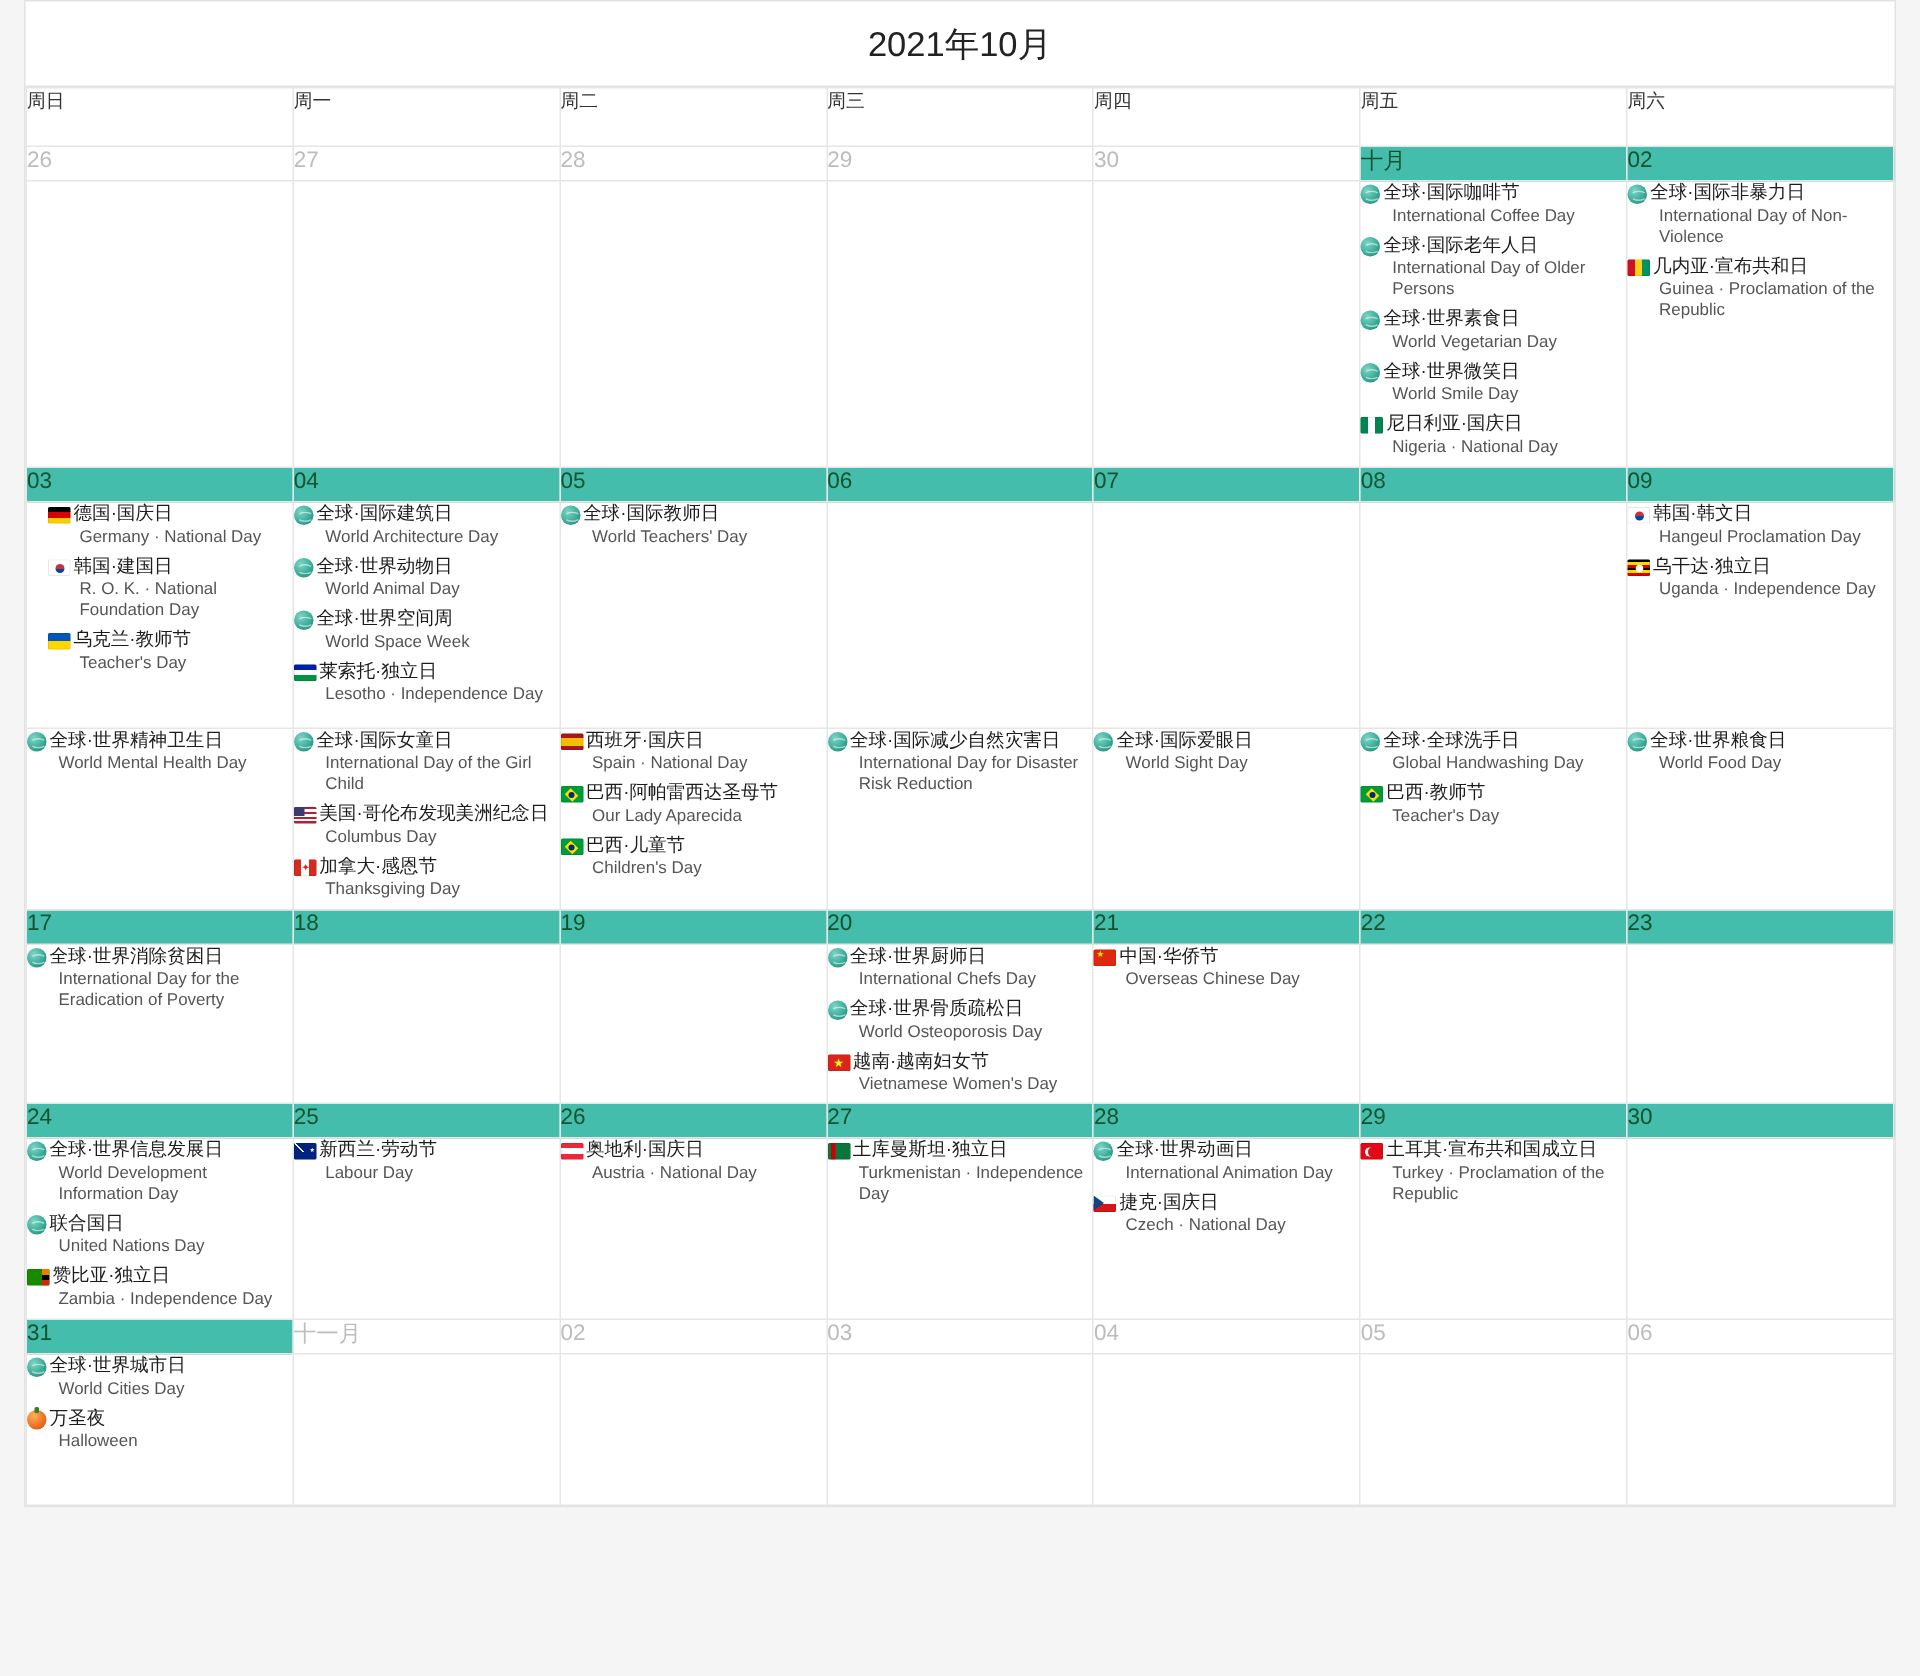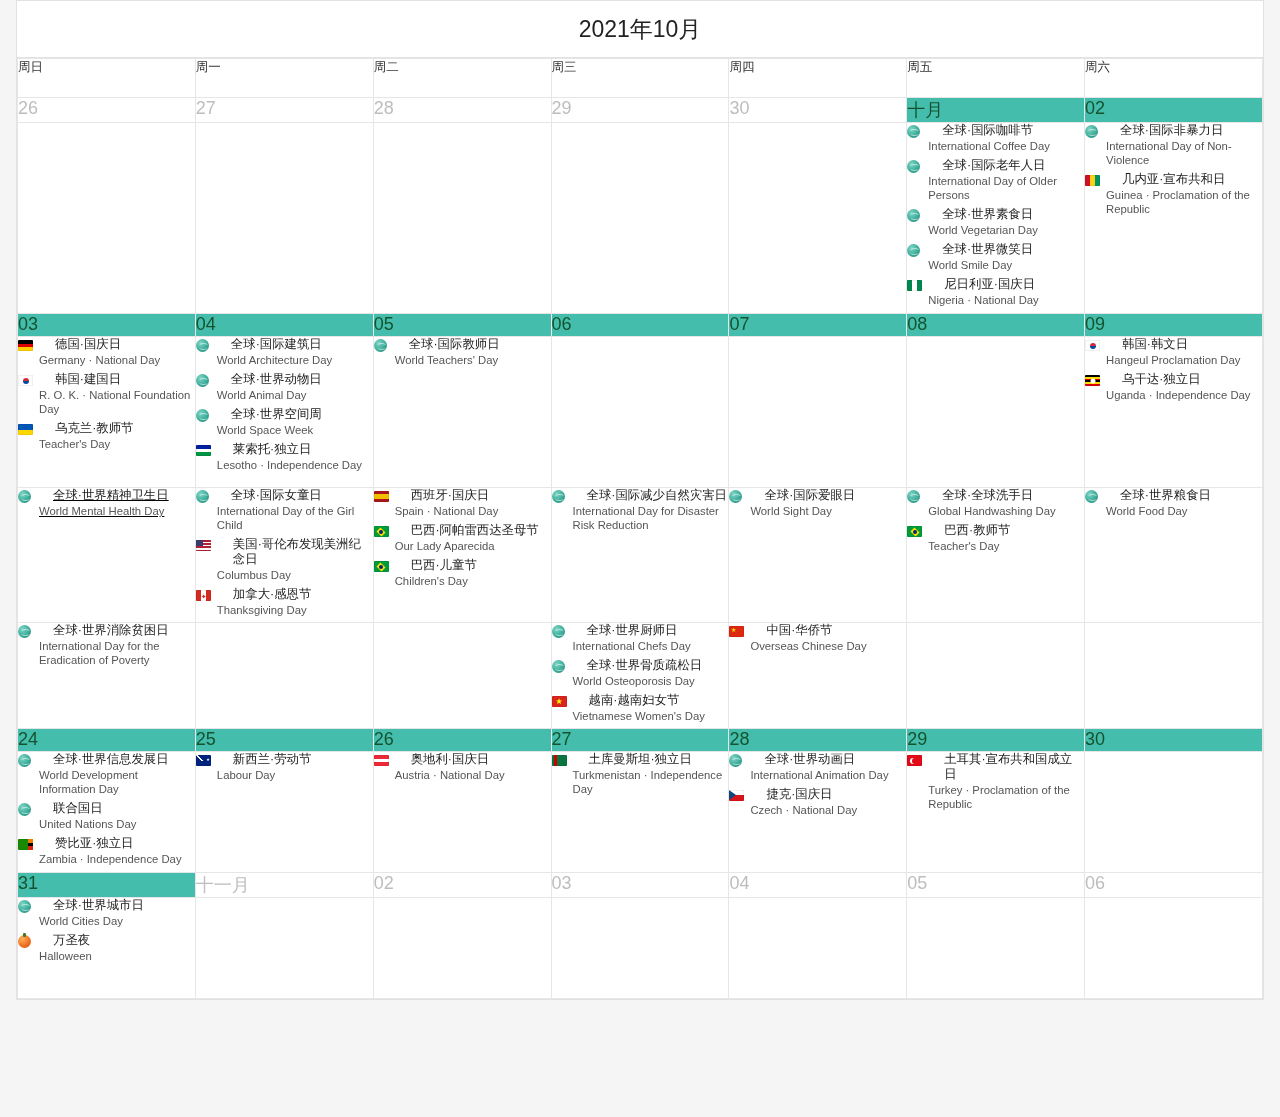--- a/index.html
+++ b/index.html
@@ -2,26 +2,26 @@
 <html><head>
 <meta charset="utf-8">
 <style>
   html,body{margin:0;padding:0;background:#f5f5f5;}
   body{font-family:"Liberation Sans","DejaVu Sans",sans-serif;-webkit-font-smoothing:antialiased;}
   #cal{width:1246px;margin:0 auto;background:#ffffff;border:1px solid #e2e2e2;}
   .cal-title{height:56px;line-height:56px;text-align:center;font-size:23px;color:#222;border-bottom:1px solid #e2e2e2;font-weight:400;}
   table.grid{border-collapse:collapse;width:100%;table-layout:fixed;}
   table.grid td,table.grid th{border:1px solid #e6e6e6;vertical-align:top;padding:0;}
   thead th{height:38px;text-align:left;font-weight:400;font-size:12.5px;color:#333;padding:0 0 0 13px;border-top:none;}
-  .daynum-row td{height:22px;padding:4px 0 3px 13px;font-size:18px;color:#9a9a9a;}
+  .daynum-row td{height:22px;padding:4px 0 3px 13px;font-size:15px;color:#9a9a9a;}
   .daynum-row td.teal{background:#45bdad;color:#14532d;font-weight:400;}
   .daynum-row td.muted{color:#bdbdbd;}
   .events-row td{height:auto;padding:8px 8px 10px 8px;}
   .ev{margin-bottom:2px;}
-  .ev-head{display:flex;align-items:flex-start;gap:22px;line-height:15px;}
+  .ev-head{display:flex;align-items:flex-start;gap:2px;line-height:15px;}
   .flag{flex:0 0 auto;width:15px;height:11px;margin-top:3px;border-radius:1px;display:inline-block;overflow:hidden;position:relative;box-shadow:0 0 0 .5px rgba(0,0,0,.12) inset;}
   .ev-cn{font-size:12.4px;color:#1c1c1c;}
   .ev-en{font-size:11.3px;color:#555;margin:1px 0 5px 21px;line-height:14px;}
   .globe{flex:0 0 auto;width:13px;height:13px;border-radius:50%;margin-top:2px;background:
       radial-gradient(circle at 35% 32%, #7fd6c6 0%, #36a895 60%, #1d7b6d 100%);
       position:relative;}
   .globe:after{content:"";position:absolute;left:2px;top:4px;width:9px;height:5px;border-radius:50%;
       border:1px solid rgba(255,255,255,.55);border-left-color:transparent;border-right-color:transparent;}
   .pumpkin{flex:0 0 auto;width:13px;height:13px;margin-top:2px;border-radius:50%;
       background:radial-gradient(circle at 35% 30%,#ffb056,#e8631a 70%,#b8420a 100%);position:relative;}
@@ -123,21 +123,21 @@
         <tr class="daynum-row">
           <td class="teal">03</td>
           <td class="teal">04</td>
           <td class="teal">05</td>
           <td class="teal">06</td>
           <td class="teal">07</td>
           <td class="teal">08</td>
           <td class="teal">09</td>
         </tr>
         <tr class="events-row">
-          <td style="height: 150px;">
+          <td style="height: 150px; padding-left: 14px;">
             <div class="ev">
               <div class="ev-head">
                 <span class="flag f-h3" style="--a:#000;--b:#dd0000;--c:#ffce00"></span>
                 <span class="ev-cn">德国·国庆日</span>
               </div>
               <div class="ev-en">Germany · National Day</div>
             </div>
             <div class="ev">
               <div class="ev-head">
                 <span class="flag f-solid" style="--a:#fff">
@@ -212,21 +212,21 @@
                 <span class="flag" style="background:linear-gradient(to bottom,#000 16.6%,#fcdc04 16.6%,#fcdc04 33.3%,#d90000 33.3%,#d90000 50%,#000 50%,#000 66.6%,#fcdc04 66.6%,#fcdc04 83.3%,#d90000 83.3%)">
                   <span class="dot-c" style="width:5px;height:5px;border-radius:50%;background:#fff"></span>
                 </span>
                 <span class="ev-cn">乌干达·独立日</span>
               </div>
               <div class="ev-en">Uganda · Independence Day</div>
             </div>
           </td>
         </tr>
         <tr class="events-row">
-          <td style="height: 120px; text-decoration: underline;">
+          <td style="height: 120px;">
             <div class="ev">
               <div class="ev-head">
                 <span class="globe"></span>
                 <span class="ev-cn">全球·世界精神卫生日</span>
               </div>
               <div class="ev-en">World Mental Health Day</div>
             </div>
           </td>
           <td style="height: 120px;">
             <div class="ev">
@@ -323,20 +323,29 @@
           </td>
           <td style="height: 120px;">
             <div class="ev">
               <div class="ev-head">
                 <span class="globe"></span>
                 <span class="ev-cn">全球·世界粮食日</span>
               </div>
               <div class="ev-en">World Food Day</div>
             </div>
           </td>
+        </tr>
+        <tr class="daynum-row">
+          <td class="teal">17</td>
+          <td class="teal">18</td>
+          <td class="teal">19</td>
+          <td class="teal">20</td>
+          <td class="teal">21</td>
+          <td class="teal">22</td>
+          <td class="teal">23</td>
         </tr>
         <tr class="events-row">
           <td style="height: 100px;">
             <div class="ev">
               <div class="ev-head">
                 <span class="globe"></span>
                 <span class="ev-cn">全球·世界消除贫困日</span>
               </div>
               <div class="ev-en">International Day for the Eradication of Poverty</div>
             </div>

